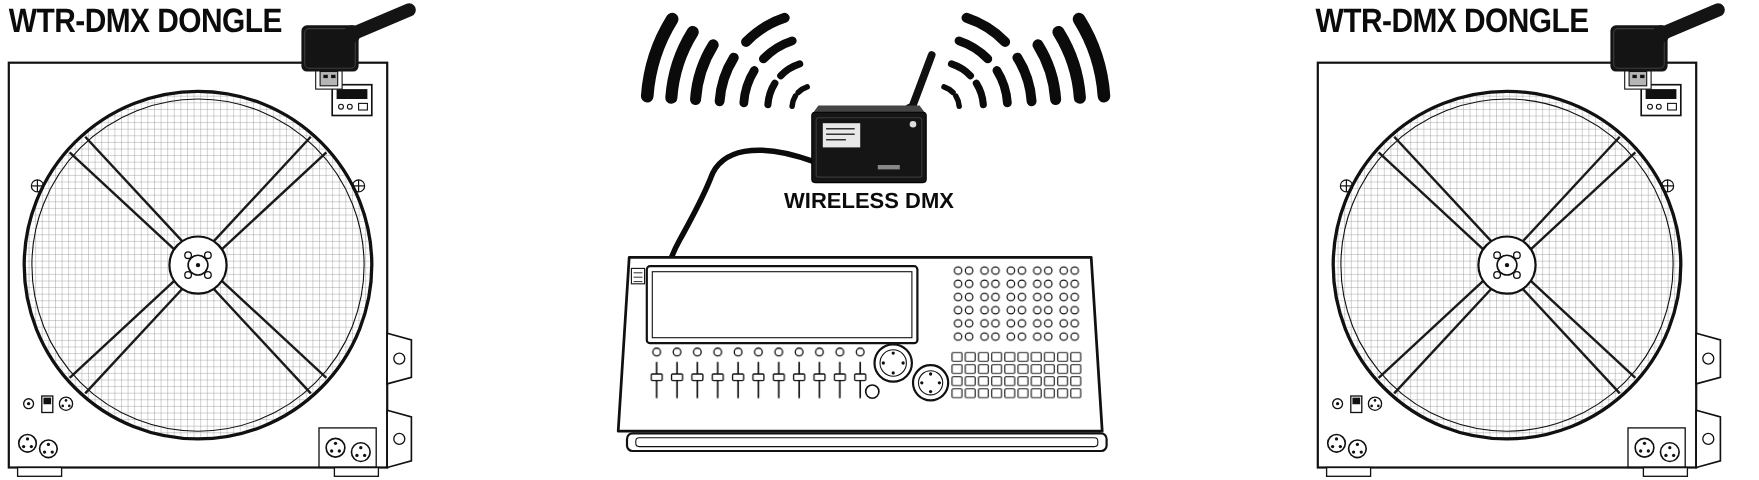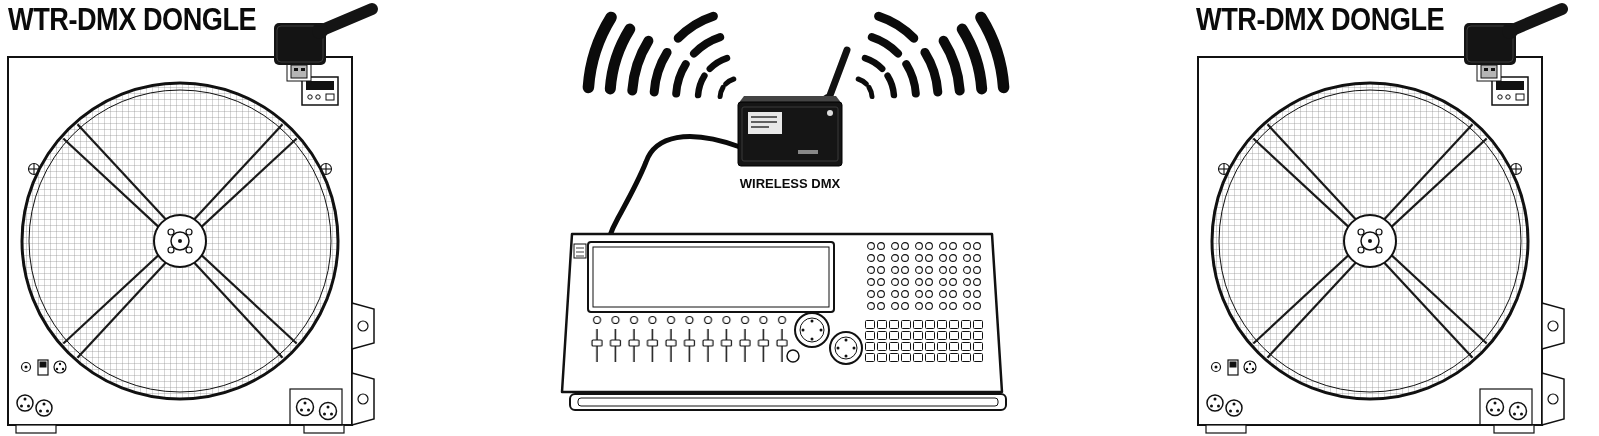--- a/index.html
+++ b/index.html
@@ -9,21 +9,21 @@
   }
   .stage svg{position:absolute;left:0;top:0;}
   .unit-label{
     position:absolute;top:2px;font-size:28px;font-weight:700;letter-spacing:-0.5px;
     white-space:nowrap;transform:scale(0.97,1.1);transform-origin:left top;
   }
   .unit-label.left{left:8px;}
   .unit-label.right{left:1196px;}
   .tx-label{
     position:absolute;left:690px;top:173px;width:200px;text-align:center;
-    font-size:13px;font-weight:700;line-height:21px;
+    font-size:20px;font-weight:700;line-height:21px;
   }
   .tx-label span{display:block;}
 </style>
 </head>
 <body>
 
 <div class="stage">
 
   <svg width="1599" height="436" viewBox="0 0 1599 436">
     <defs>

